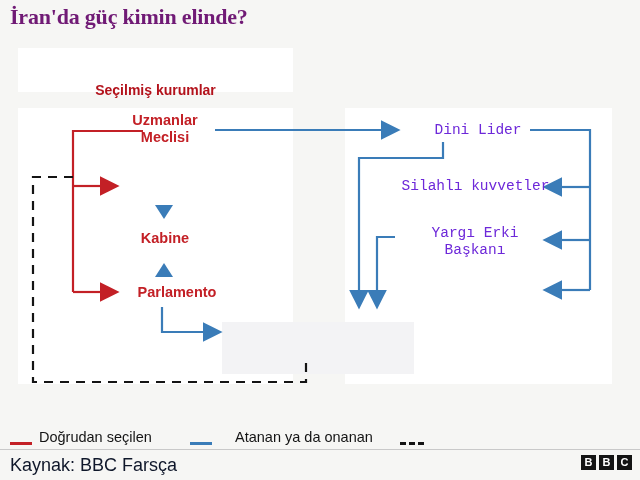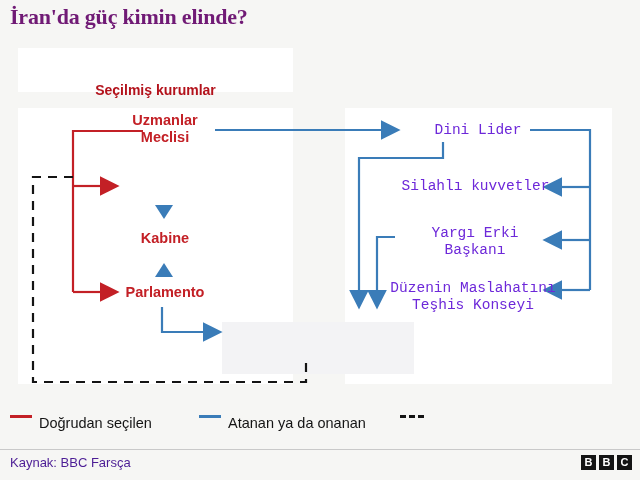--- a/index.html
+++ b/index.html
@@ -46,33 +46,33 @@
   }
   .node.red{color:#c32026;font-weight:bold;}
   .node.blue{color:#6d28d9;font-family:Liberation Mono, monospace;}
   .node.purple{color:#7b62d6;}
 
   
   svg.wires{position:absolute;left:0;top:0;width:640px;height:480px;}
 
   
   .legend{position:absolute;left:0;top:415px;width:640px;height:30px;}
-  .legend-item{position:absolute;top:0;height:30px;display:flex;align-items:flex-start;}
+  .legend-item{position:absolute;top:0;height:30px;display:flex;align-items:flex-end;}
   .legend-text{font-size:14.5px;color:#141414;margin-left:7px;white-space:nowrap;}
   .swatch{display:inline-block;width:22px;height:3px;}
   .swatch-red{background:#c32026;}
   .swatch-blue{background:#3a7cb8;}
   .swatch-dash{
     width:24px;height:0;border-top:3px dashed #141414;
   }
 
   .rule{position:absolute;left:0;top:449px;width:640px;height:1px;background:#c9c9c9;}
   .source{
     position:absolute;left:10px;top:455px;
-    font-size:13px;color:#4c1d95;white-space:nowrap;
+    font-size:18px;color:#0f172a;white-space:nowrap;
   }
   .bbc{position:absolute;right:8px;top:455px;display:flex;gap:3px;}
   .bbc b{
     display:block;width:15px;height:15px;background:#141414;color:#fff;
     font-size:11px;font-weight:700;line-height:15px;text-align:center;
     font-family:"Liberation Sans", sans-serif;
   }
 </style>
 </head>
 <body>
@@ -120,41 +120,39 @@
     </g>
 
     <g stroke="#141414" stroke-width="2.2" fill="none" stroke-dasharray="9 7" stroke-linecap="butt">
       <path d="M73,177 L33,177 L33,382 L306,382 L306,360"></path>
     </g>
   </svg>
 
   <div class="node red" style="left:110px;top:112px;width:110px;">Uzmanlar
 Meclisi</div>
   <div class="node red" style="left:110px;top:230px;width:110px;">Kabine</div>
-  <div class="node red" style="left:105px;top:284px;width:120px;">Parlamento</div>
+  <div class="node red" style="left:117px;top:284px;width:120px;">Parlamento</div>
 
   <svg class="wires" viewBox="0 0 640 480">
     <polygon points="155,205 173,205 164,219" fill="#3a7cb8"></polygon>
     <polygon points="155,277 173,277 164,263" fill="#3a7cb8"></polygon>
   </svg>
 
   <div class="node blue" style="left:403px;top:122px;width:150px;">Dini Lider</div>
   <div class="node blue" style="left:388px;top:178px;width:175px;">Silahlı kuvvetler</div>
   <div class="node blue" style="left:400px;top:225px;width:150px;">Yargı Erki
 Başkanı</div>
-  <div class="node blue" style="left:378px;top:280px;width:190px;">Düzenin Maslahatını
-Teşhis Konseyi</div>
 
 
   <div class="legend">
     <div class="legend-item" style="left:10px;">
       <span class="swatch swatch-red"></span>
       <span class="legend-text">Doğrudan seçilen</span>
     </div>
-    <div class="legend-item" style="left:199px;">
+    <div class="legend-item" style="left:190px;gap:16px;">
       <span class="swatch swatch-blue"></span>
       <span class="legend-text">Atanan ya da onanan</span>
     </div>
     <div class="legend-item" style="left:400px;">
       <span class="swatch swatch-dash"></span>
     </div>
   </div>
 
   <div class="rule"></div>
   <div class="source">Kaynak: BBC Farsça</div>

